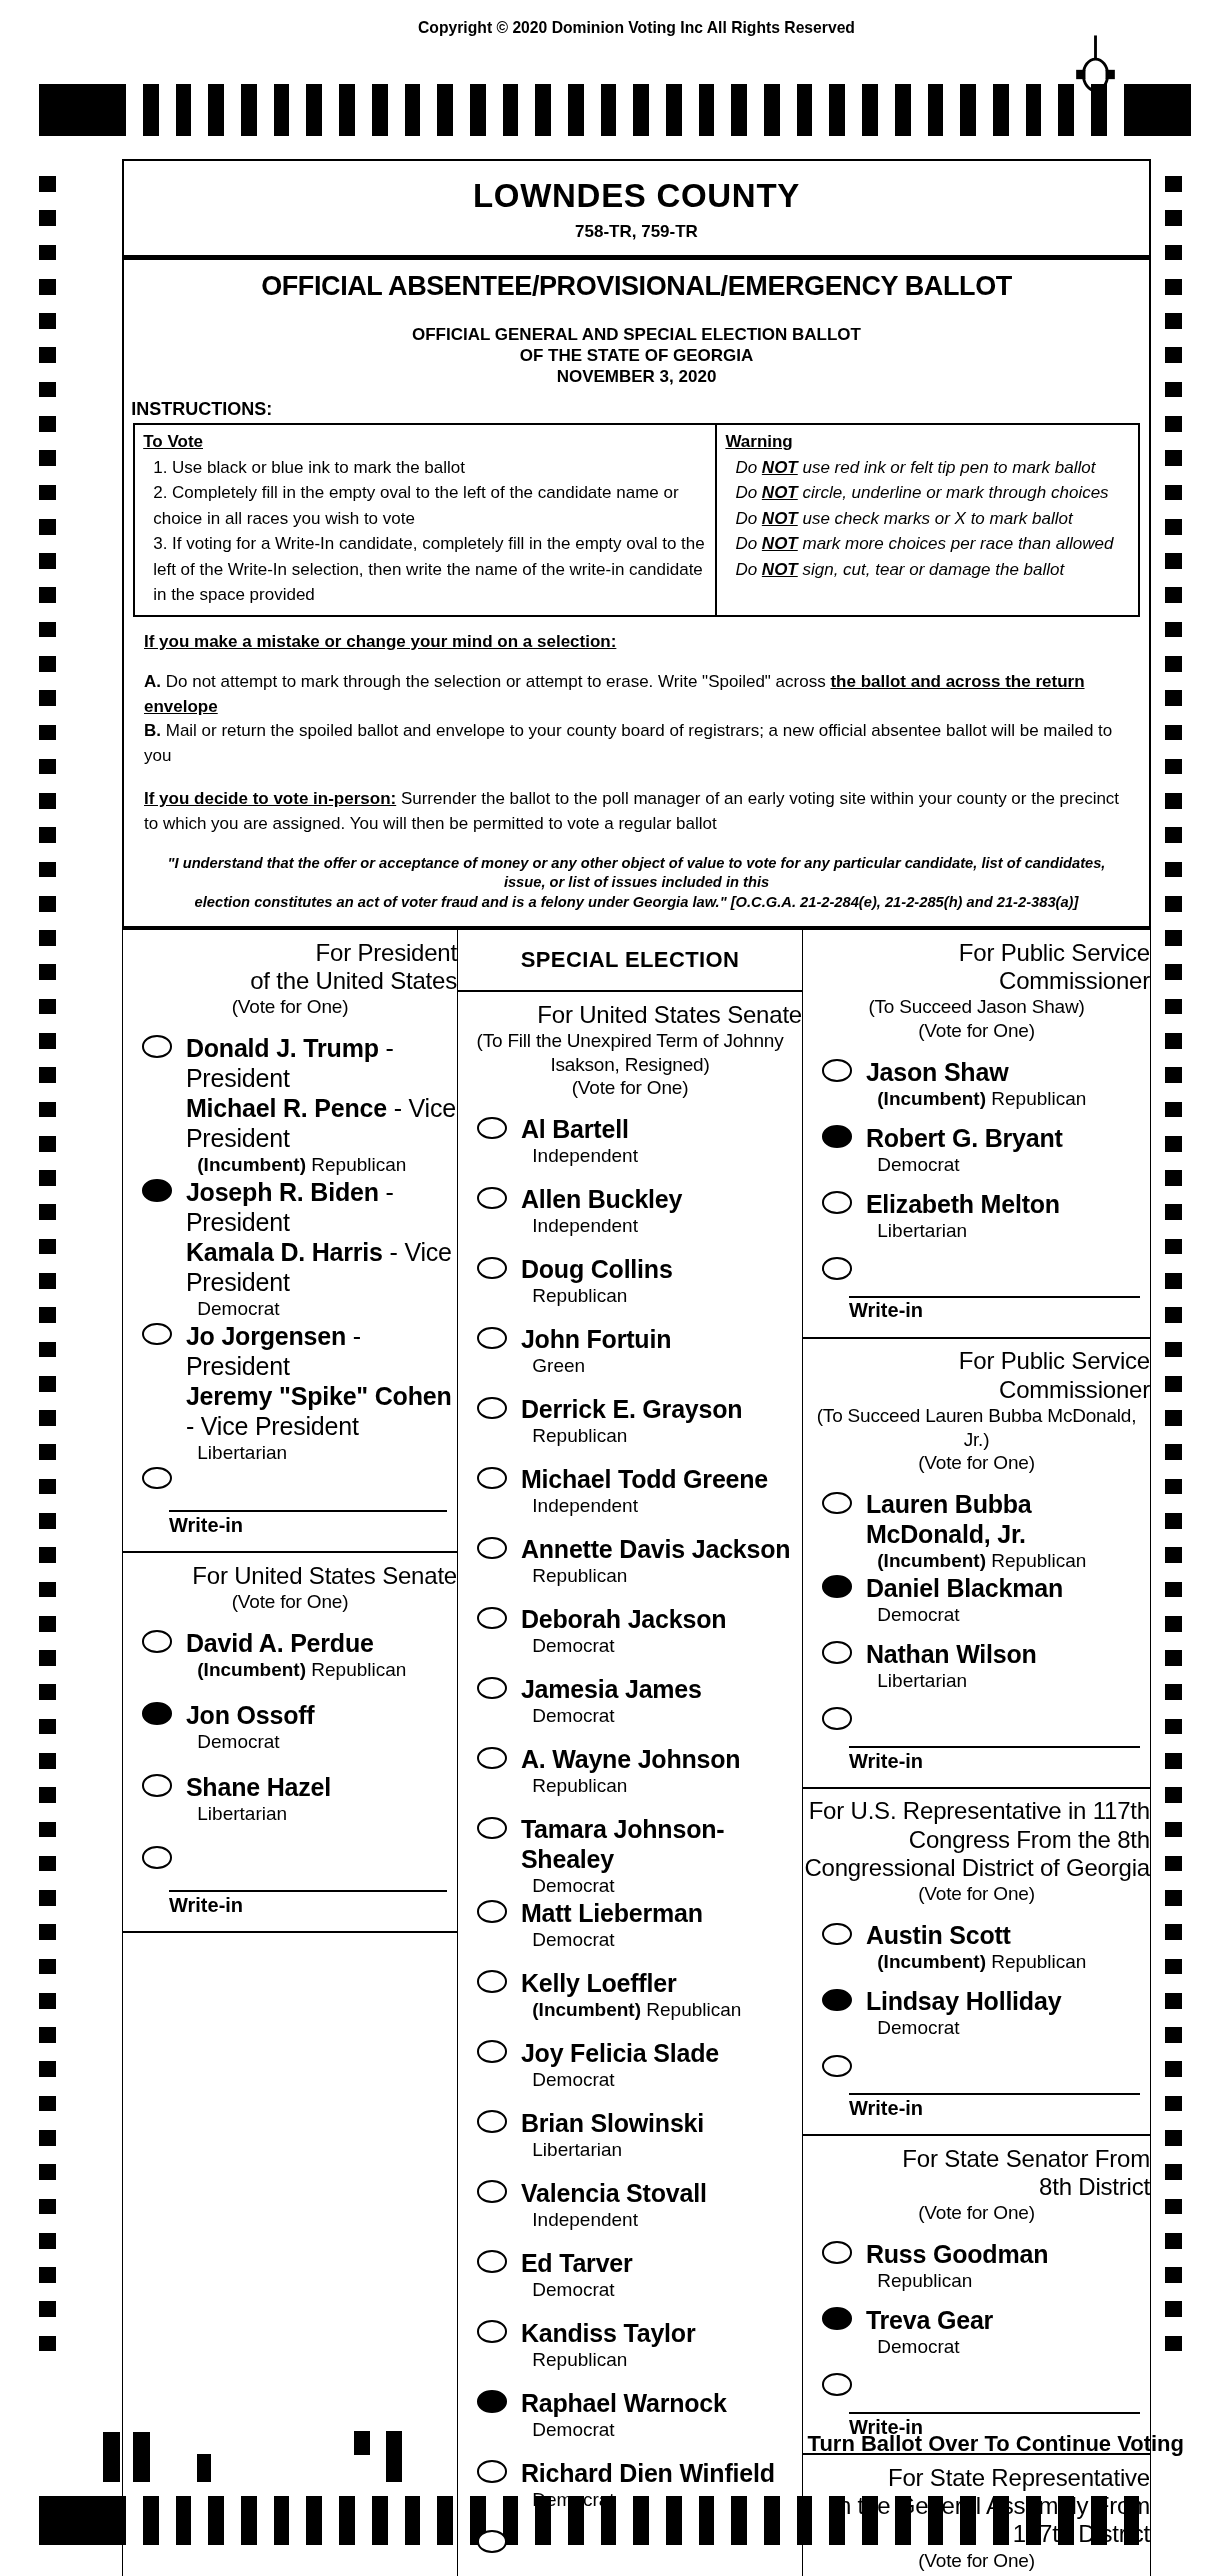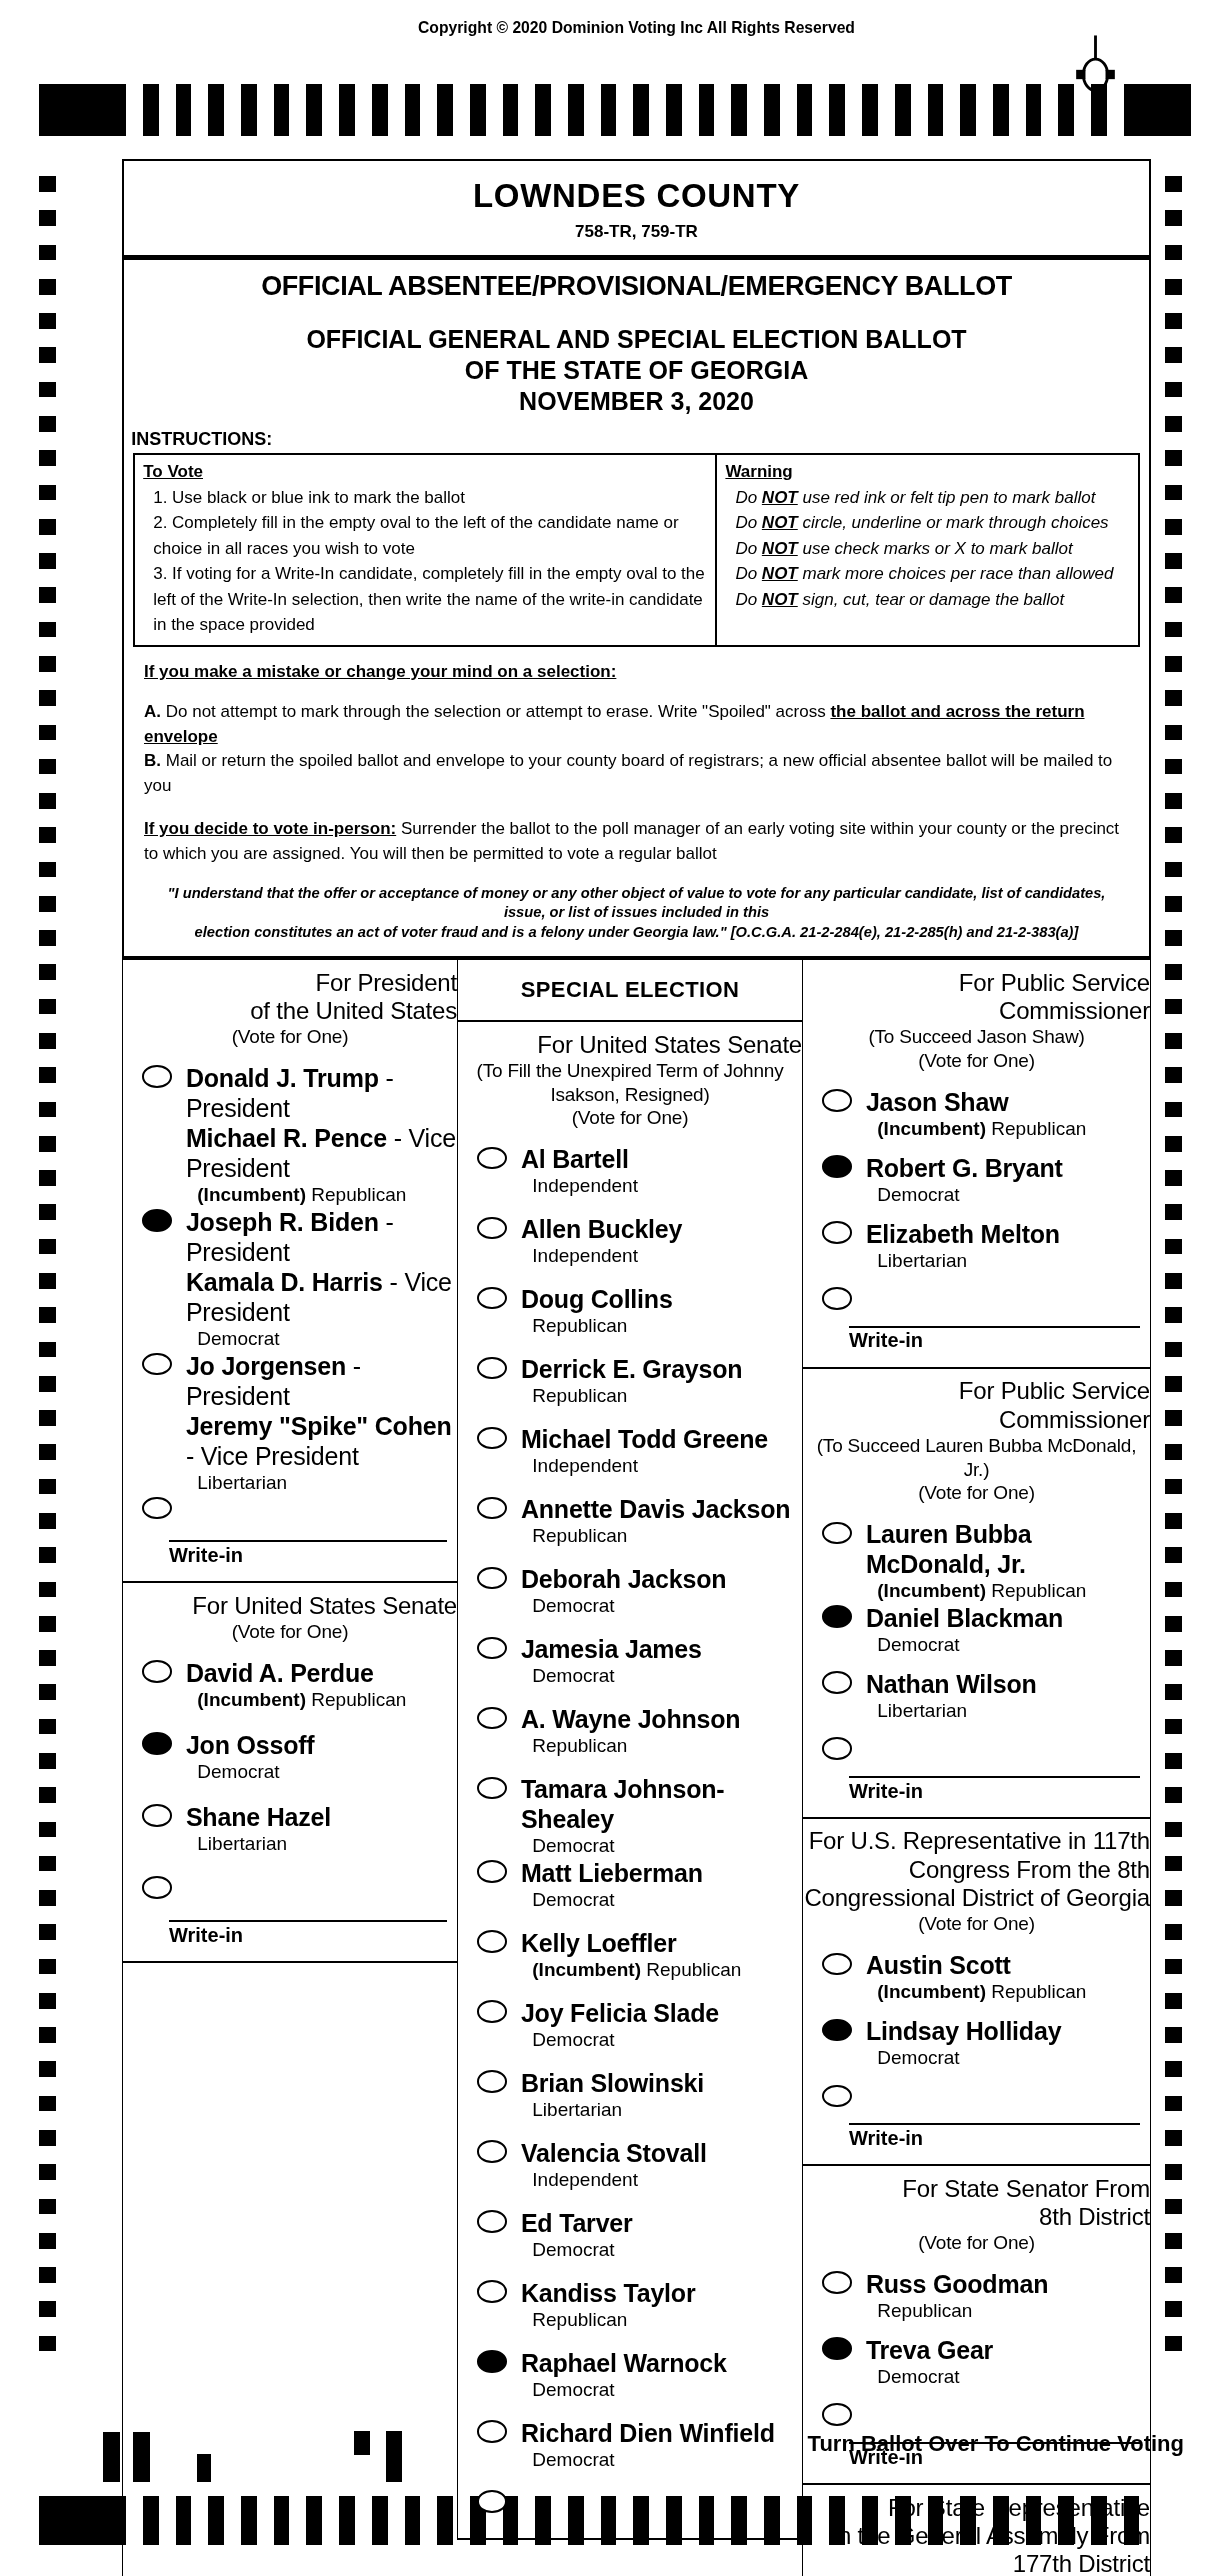--- a/index.html
+++ b/index.html
@@ -24,21 +24,21 @@
   .esq{width:17px;height:15.7px;background:#000;margin-bottom:18.6px;}
 
   
   .content{left:122px;top:159px;width:1029px;}
   .box{border:2.9px solid #000;box-sizing:border-box;}
   .county-box{text-align:center;padding:15.7px 0 13px 0;border-bottom-width:3.6px;}
   .county{font-size:33px;font-weight:bold;letter-spacing:0.7px;}
   .precinct{font-size:17px;font-weight:bold;margin-top:7.2px;}
   .main-box{border-top-width:2.9px;margin-top:0;padding-bottom:7.2px;}
   .ballot-type{text-align:center;font-size:27px;font-weight:bold;margin-top:11.4px;letter-spacing:-0.4px;}
-  .gen-lines{text-align:center;font-size:25px;font-weight:bold;line-height:1.25;margin-top:21.5px;}
+  .gen-lines{text-align:center;font-size:17px;font-weight:bold;line-height:1.25;margin-top:21.5px;}
   .instr-label{font-size:18px;font-weight:bold;margin:11.4px 0 2.9px 7.2px;}
   .instr-box{border:2.9px solid #000;margin:0 8.6px;display:flex;}
   .instr-col{padding:4.3px 8.6px 7.2px 8.6px;font-size:17px;line-height:1.5;box-sizing:border-box;}
   .instr-vote{width:58%;border-right:2.1px solid #000;}
   .instr-warn{width:42%;}
   .instr-title{font-weight:bold;text-decoration:underline;}
   .instr-item{margin-left:10px;}
   .warn-item{margin-left:10px;font-style:italic;}
   .warn-item b{text-decoration:underline;}
   .mistake{padding:13px 20px 0 20px;font-size:17px;line-height:1.45;}
@@ -454,20 +454,27 @@
           <div class="cand">
             <span class="oval"></span>
             <div>
               <div class="cand-name"><span>Doug Collins</span><span class="reg"></span></div>
               <div class="party"><span class="pb"></span><span>Republican</span></div>
             </div>
           </div>
           <div class="cand">
             <span class="oval"></span>
             <div>
+              <div class="cand-name"><span>John Fortuin</span><span class="reg"></span></div>
+              <div class="party"><span class="pb"></span><span>Green</span></div>
+            </div>
+          </div>
+          <div class="cand">
+            <span class="oval"></span>
+            <div>
               <div class="cand-name"><span>Derrick E. Grayson</span><span class="reg"></span></div>
               <div class="party"><span class="pb"></span><span>Republican</span></div>
             </div>
           </div>
           <div class="cand">
             <span class="oval"></span>
             <div>
               <div class="cand-name"><span>Michael Todd Greene</span><span class="reg"></span></div>
               <div class="party"><span class="pb"></span><span>Independent</span></div>
             </div>

